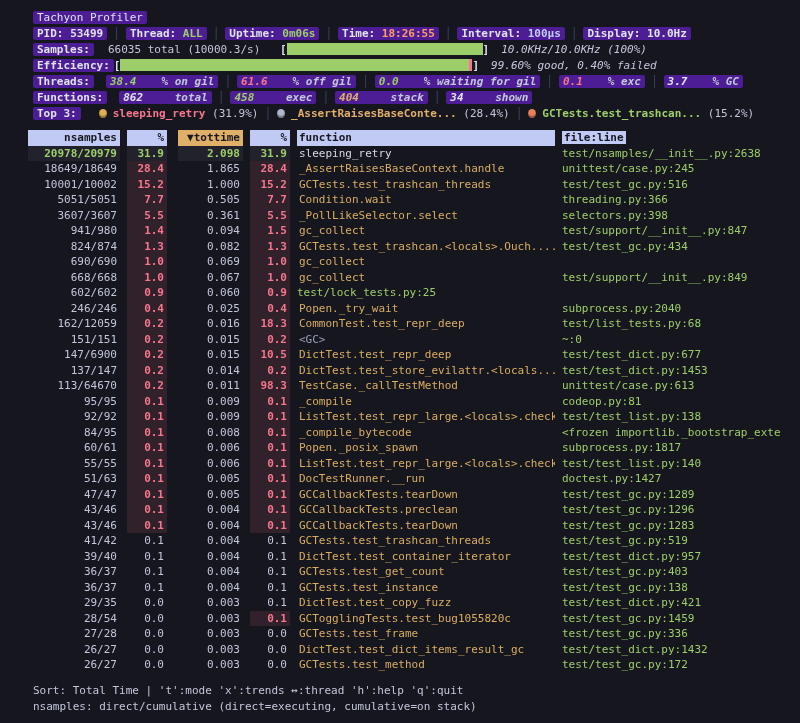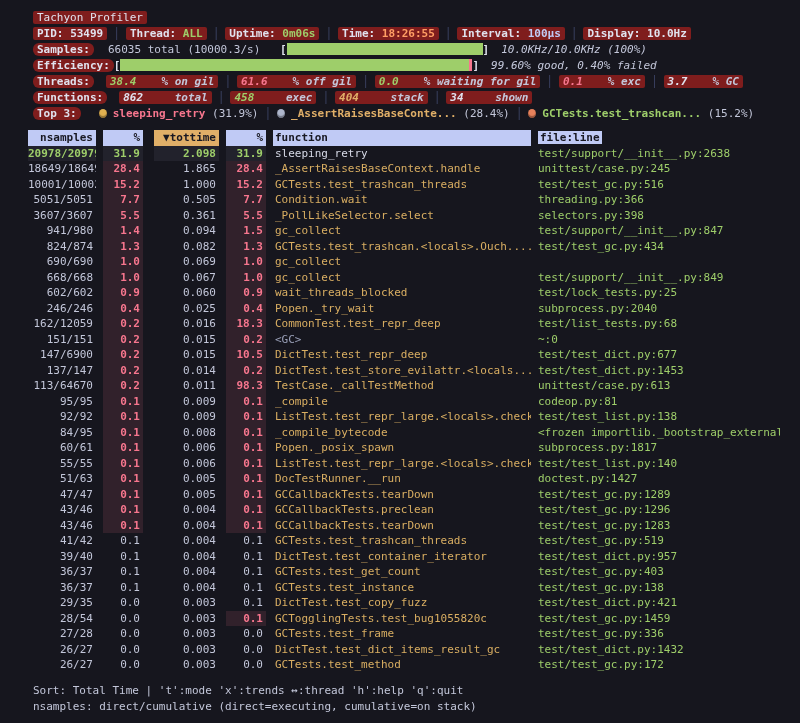--- a/index.html
+++ b/index.html
@@ -1,41 +1,41 @@
 <!DOCTYPE html>
 <html><head>
 <meta charset="utf-8">
 <style>
   html,body{margin:0;padding:0;background:#16161e;width:800px;height:723px;overflow:hidden;}
   body{font-family:"DejaVu Sans Mono",monospace;font-size:11px;color:#c3c7da;}
   .screen{padding:10px 20px 0 33px;position:relative;}
   .line{height:16px;line-height:16px;white-space:pre;}
-  .chip{background:#7f1d1d;padding:0 4px;border-radius:2px;}
+  .chip{background:#4c1d95;padding:0 4px;border-radius:2px;}
   .sep{color:#3d4466;margin:0 6px;}
-  .lbl{color:#e0e2ee;font-weight:bold;border-radius:6px;}
+  .lbl{color:#e0e2ee;font-weight:bold;}
   .val{font-weight:bold;}
   .post{color:#c3c7da;font-weight:bold;margin-left:25px;}
   .green{color:#9ece6a}.red{color:#f7768e}.orange{color:#e0af68}
   .obright{color:#ff9e64}.lav{color:#c0caf5}.fgb{color:#e0e2ee}
   .bracket{color:#e0e2ee;font-weight:bold;}
   .stext{display:inline-block;width:172px;margin-left:14px;}
   .rtext{margin-left:12px;font-style:italic;}
   .track{display:inline-flex;height:12px;vertical-align:-2px;}
   .s-track{width:196px;}
   .e-track{width:352px;}
   .fill{background:#9ece6a;height:100%;}
   .fail{flex:1;min-width:3px;background:#f7768e;height:100%;}
   .top3-items{margin-left:18px;}
   .medal{display:inline-block;width:8px;height:9px;border-radius:50%;margin-right:6px;vertical-align:-1px;box-shadow:inset 0 -2px 1px rgba(0,0,0,.35);}
   .m-gold{background:#e0b050}.m-silver{background:#aeb6cc}.m-bronze{background:#e8825c}
   .t3name{font-weight:bold}.t3pct{color:#c3c7da}
   .table{margin-left:-5px;margin-top:8px;}
   .trow{display:flex;height:15.5px;line-height:15.5px;color:#c3c7da;}
   .c{box-sizing:border-box;white-space:pre;overflow:hidden;}
-  .c-ns{width:68px;text-align:right;padding-right:3px;}
+  .c-ns{width:92px;text-align:right;padding-right:3px;}
   .c-p1,.c-p2{width:40px;margin-left:7px;text-align:right;padding-right:3px;}
   .c-tt{width:65px;margin-left:11px;text-align:right;padding-right:3px;}
   .c-fn{width:258px;margin-left:7px;padding-left:2px;}
   .c-fl{flex:1;margin-left:7px;}
   .th{background:#c0caf5;color:#181822;font-weight:bold;}
   .th.sorted{background:#e0af68;}
   .th.fit{background:transparent;}
   .fitchip{background:#c0caf5;color:#181822;font-weight:bold;padding:0 2px;}
   .hot{color:#f7768e;font-weight:bold;background:rgba(247,118,142,.12);}
   .sel-num{color:#9ece6a;font-weight:bold;background:rgba(195,205,235,.07);}
@@ -73,21 +73,21 @@
         <span class="c c-fn th">function</span>
         <span class="c c-fl th fit"><span class="fitchip">file:line</span></span>
       </div>
     <div>
         <div class="trow selected">
           <span class="c c-ns sel-num">20978/20979</span>
           <span class="c c-p1 sel-num">31.9</span>
           <span class="c c-tt sel-num">2.098</span>
           <span class="c c-p2 sel-num">31.9</span>
           <span class="c c-fn sel-fn">sleeping_retry</span>
-          <span class="c c-fl file">test/support/__init__.py:2638</span>
+          <span class="c c-fl file">test/nsamples/__init__.py:2638</span>
         </div>
         <div class="trow">
           <span class="c c-ns">18649/18649</span>
           <span class="c c-p1 hot">28.4</span>
           <span class="c c-tt">1.865</span>
           <span class="c c-p2 hot">28.4</span>
           <span class="c c-fn fn">_AssertRaisesBaseContext.handle</span>
           <span class="c c-fl file">unittest/case.py:245</span>
         </div>
         <div class="trow">
@@ -143,21 +143,20 @@
           <span class="c c-tt">0.067</span>
           <span class="c c-p2 hot">1.0</span>
           <span class="c c-fn fn">gc_collect</span>
           <span class="c c-fl file">test/support/__init__.py:849</span>
         </div>
         <div class="trow">
           <span class="c c-ns">602/602</span>
           <span class="c c-p1 hot">0.9</span>
           <span class="c c-tt">0.060</span>
           <span class="c c-p2 hot">0.9</span>
-          <span class="c c-fn fn">wait_threads_blocked</span>
           <span class="c c-fl file">test/lock_tests.py:25</span>
         </div>
         <div class="trow">
           <span class="c c-ns">246/246</span>
           <span class="c c-p1 hot">0.4</span>
           <span class="c c-tt">0.025</span>
           <span class="c c-p2 hot">0.4</span>
           <span class="c c-fn fn">Popen._try_wait</span>
           <span class="c c-fl file">subprocess.py:2040</span>
         </div>

